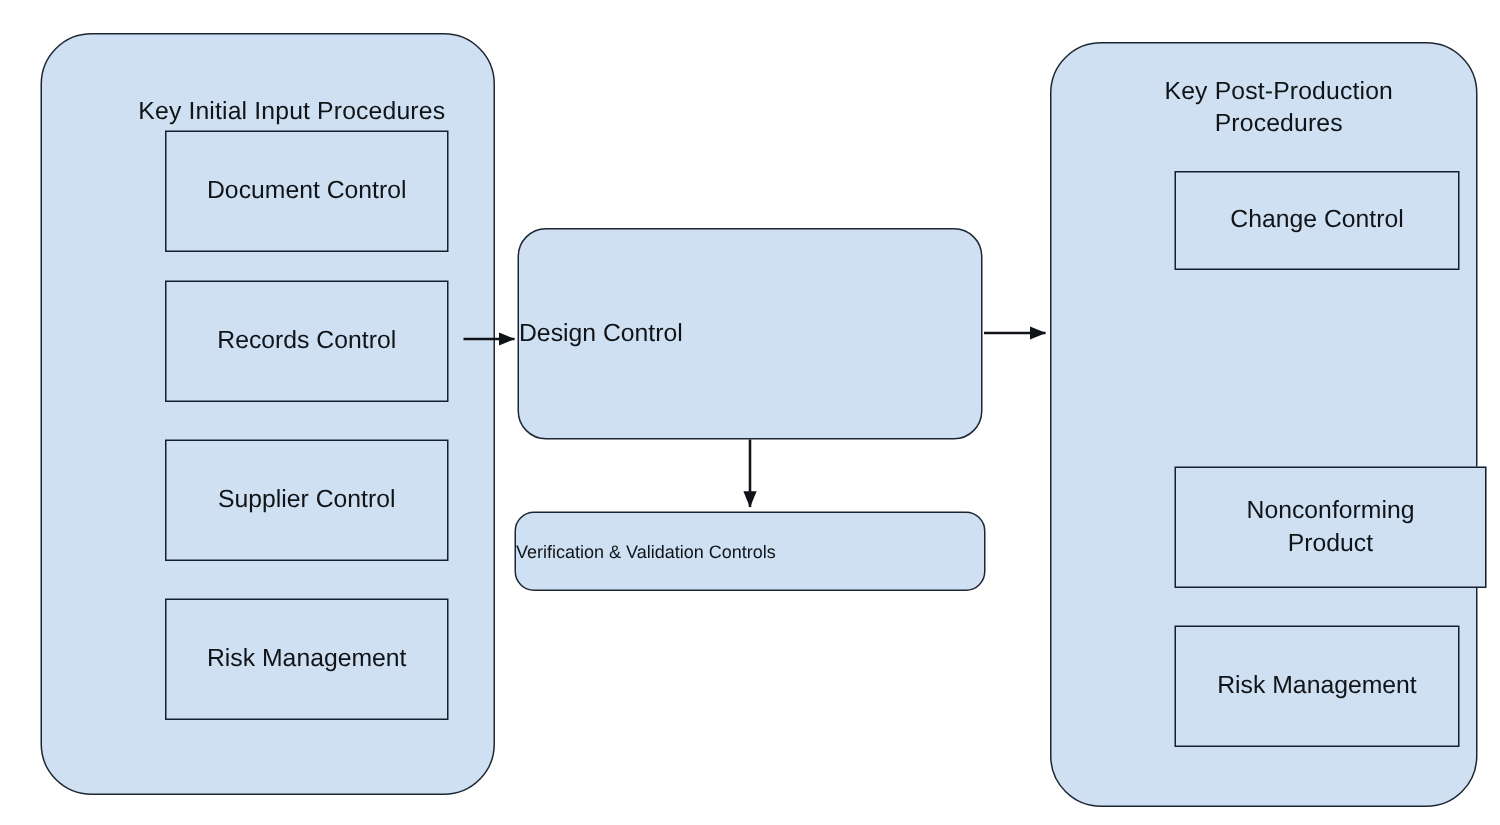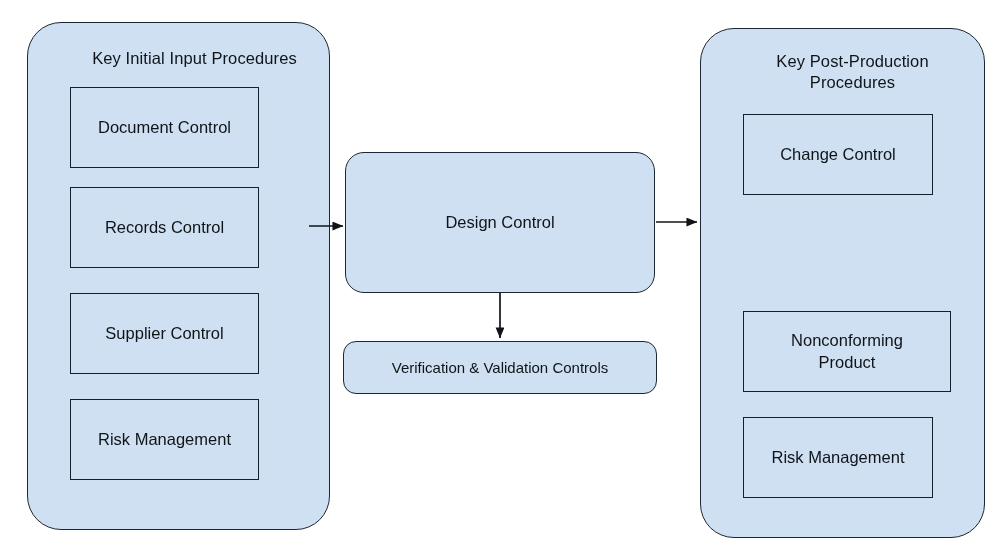--- a/index.html
+++ b/index.html
@@ -46,69 +46,69 @@
     border: 1.4px solid #15202e;
     box-sizing: border-box;
     display: flex;
     align-items: center;
     justify-content: center;
     text-align: center;
     font-size: 16.5px;
     line-height: 1.3;
     color: #101418;
     padding: 2px 6px;
+    margin-left: 40px;
   }
 
   
   .center-box {
     position: absolute;
     background: #cfe0f2;
     border: 1.5px solid #1d2733;
     box-sizing: border-box;
     display: flex;
     align-items: center;
-    justify-content: center;
     text-align: center;
     color: #101418;
   }
   #design-control-box {
     left: 345px;
     top: 152px;
     width: 310px;
     height: 141px;
     border-radius: 19px;
     font-size: 16.5px;
   }
   #vv-box {
     left: 343px;
     top: 341px;
     width: 314px;
     height: 53px;
     border-radius: 13px;
-    font-size: 15px;
+    font-size: 12px;
   }
 
   
   #connectors {
     position: absolute;
     left: 0;
     top: 0;
     width: 1000px;
     height: 550px;
     pointer-events: none;
   }
 </style>
 </head>
 <body>
 
 <div id="canvas">
 
   <div class="group-panel" id="left-panel" style="left:27px; top:22px; width:303px; height:508px;">
 
-    <div class="group-title" style="top:25px;padding-left:32px;">Key Initial Input Procedures</div>
+    <div class="group-title" style="top:41px;padding-left:32px;">Key Initial Input Procedures</div>
 
     <div class="proc-box" style="left:42px; top:64px; width:189px; height:81px;">
       <span>Document Control</span>
     </div>
 
     <div class="proc-box" style="left:42px; top:164px; width:189px; height:81px;">
       <span>Records Control</span>
     </div>
 
     <div class="proc-box" style="left:42px; top:270px; width:189px; height:81px;">
@@ -128,21 +128,21 @@
     <span>Verification &amp; Validation Controls</span>
   </div>
 
   <div class="group-panel" id="right-panel" style="left:700px; top:28px; width:285px; height:510px;">
 
     <div class="group-title" style="top:22px;padding-left:20px;">
       <span>Key Post-Production</span><br>
       <span>Procedures</span>
     </div>
 
-    <div class="proc-box" style="left:42px; top:85px; width:190px; height:81px;">
+    <div class="proc-box" style="left:42px; top:85px; width:190px; height:66px;">
       <span>
         <span>Change Control</span>
       </span>
     </div>
 
 
     <div class="proc-box" style="left:42px; top:282px; width:208px; height:81px;">
       <span>
         <span>Nonconforming</span><br>
         <span>Product</span>

